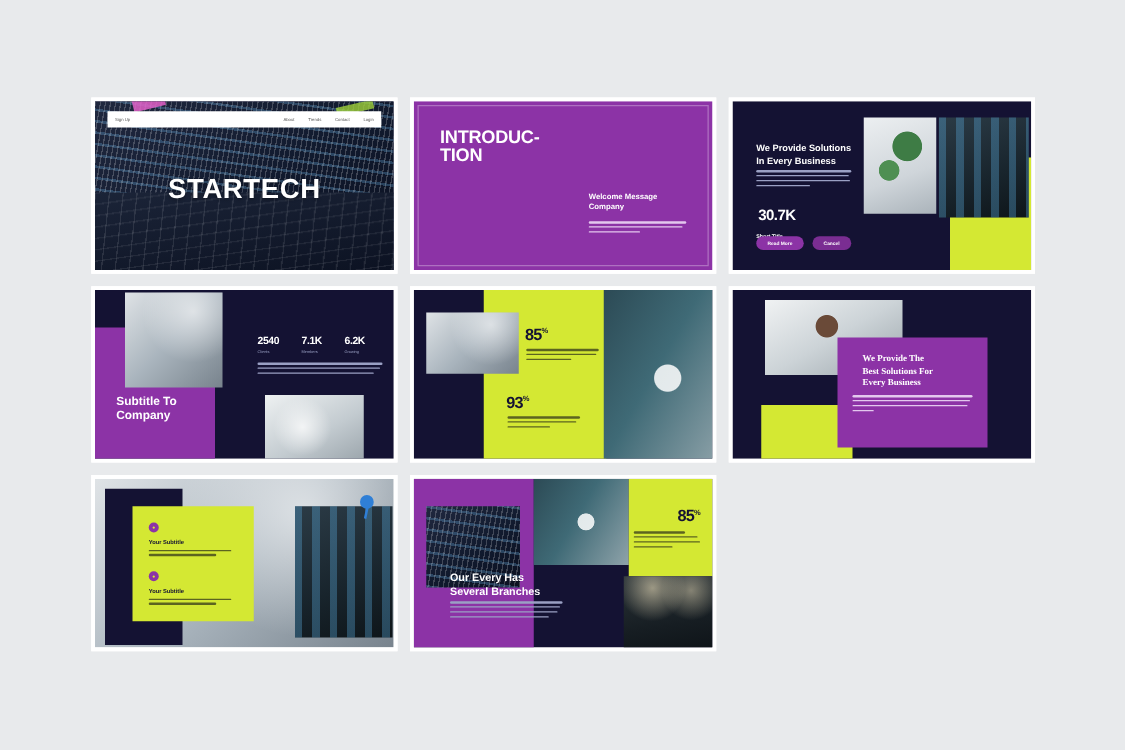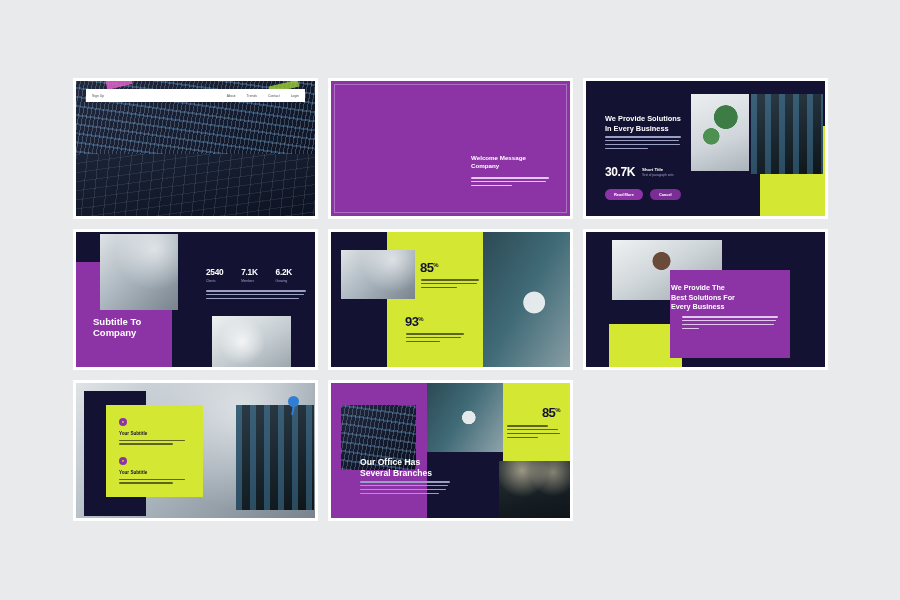--- a/index.html
+++ b/index.html
@@ -123,21 +123,21 @@
             color:#fff; line-height:1.35; }
   .s2-body { position:absolute; left:140px; top:96px; width:78px; }
   .s2-body i { background:#e3c8ee; }
 
   
   .s3-limeblk { position:absolute; right:0; top:33%; width:27%; height:67%; }
   .s3-title { position:absolute; left:19px; top:33px; font-size:7.4px; font-weight:700;
               color:#fff; line-height:1.3; }
   .s3-body { position:absolute; left:19px; top:55px; width:76px; }
   .s3-body i { background:#9aa0c4; }
-  .s3-stat { position:absolute; left:19px; top:84px; display:flex; align-items:flex-end; gap:7px; }
+  .s3-stat { position:absolute; left:19px; top:84px; display:flex; align-items:flex-end; gap:7px;flex-direction:column; }
   .s3-num { font-size:12px; font-weight:700; color:#fff; letter-spacing:-.4px; }
   .s3-stlab { margin-bottom:2px; }
   .s3-stlab b { display:block; font-size:4.3px; color:#fff; font-weight:700; }
   .s3-stlab u { display:block; font-size:3.2px; color:#9aa0c4; text-decoration:none; margin-top:1px;}
   .s3-btns { position:absolute; left:19px; top:108px; display:flex; gap:7px; }
   .btn-pill { font-size:3.9px; color:#fff; background:#8c33a6; border-radius:9px;
               padding:3.2px 9px; font-weight:600; }
   .btn-pill.ghost { background:#7a2d92; }
 
   
@@ -164,22 +164,22 @@
   .s6-body { position:absolute; left:18px; top:57px; width:74px; }
   .s6-body i { background:#9aa0c4; }
   .s6-bullet { position:absolute; left:18px; top:85px; display:flex; gap:4px; align-items:flex-start; }
   .s6-dot { width:3.4px; height:3.4px; border-radius:50%; background:#fff; margin-top:1.5px; flex:none; }
   .s6-bullab { font-size:4.3px; font-weight:700; color:#fff; }
   .s6-bullbody { width:68px; margin-top:3px; }
   .s6-bullbody i { background:#9aa0c4; }
 
   
   .s7-card { position:absolute; left:84px; top:38px; width:120px; height:88px; }
-  .s7-title { position:absolute; left:1px; top:13px; font-size:7.2px; font-weight:800;
-              color:#fff; line-height:1.35; }
+  .s7-title { position:absolute; left:20px; top:13px; font-size:7.2px; font-weight:800;
+              color:#fff; line-height:1.35;font-family:Liberation Serif, serif; }
   .s7-body { position:absolute; left:12px; top:46px; width:96px; }
   .s7-body i { background:#e3c8ee; }
 
   
   .s8-card { position:absolute; left:30px; top:22px; width:97px; height:92px; }
   .s8-ico { width:8px; height:8px; border-radius:50%; background:#8c33a6;
             display:flex; align-items:center; justify-content:center; }
   .s8-ico b { font-size:4px; color:#d4e833; line-height:1; }
   .s8-sub { font-size:4.6px; font-weight:700; color:#141233; margin-top:5px; }
   .s8-body { width:66px; margin-top:3.5px; }
@@ -211,26 +211,31 @@
       <div class="s1-green"></div>
       <div class="s1-nav">
         <span class="s1-signup">Sign Up</span>
         <span class="s1-links">
           <span>About</span>
           <span>Trends</span>
           <span>Contact</span>
           <span>Login</span>
         </span>
       </div>
+      <div class="s1-title">STARTECH</div>
     </div>
   </div>
 
   <div class="slide">
     <div class="inner purple">
       <div class="abs" style="inset:3px; border:1px solid rgba(255,255,255,.30);"></div>
+      <div class="s2-title">
+        <div>INTRODUC-</div>
+        <div>TION</div>
+      </div>
       <div class="s2-sub">
         <div>Welcome Message</div>
         <div>Company</div>
       </div>
       <div class="lines s2-body">
         <i style="width:100%"></i>
           <i style="width:96%"></i>
           <i style="width:52%"></i>
       </div>
     </div>
@@ -376,21 +381,21 @@
       <div class="abs lime" style="left:172px; top:0; width:73px; height:78px;"></div>
       <div class="ph dark-room abs" style="left:168px; top:78px; width:77px; height:63px;"></div>
       <div class="s9-pct pct"><span>85</span><sup>%</sup></div>
       <div class="lines s9-pctbody">
         <i style="width:78%"></i>
           <i style="width:96%"></i>
           <i style="width:100%"></i>
           <i style="width:58%"></i>
       </div>
       <div class="s9-title">
-        <div>Our Office Has</div>
+        <div>Our Every Has</div>
         <div>Several Branches</div>
       </div>
       <div class="lines s9-body">
         <i style="width:100%"></i>
           <i style="width:98%"></i>
           <i style="width:95%"></i>
           <i style="width:88%"></i>
       </div>
     </div>
   </div>

